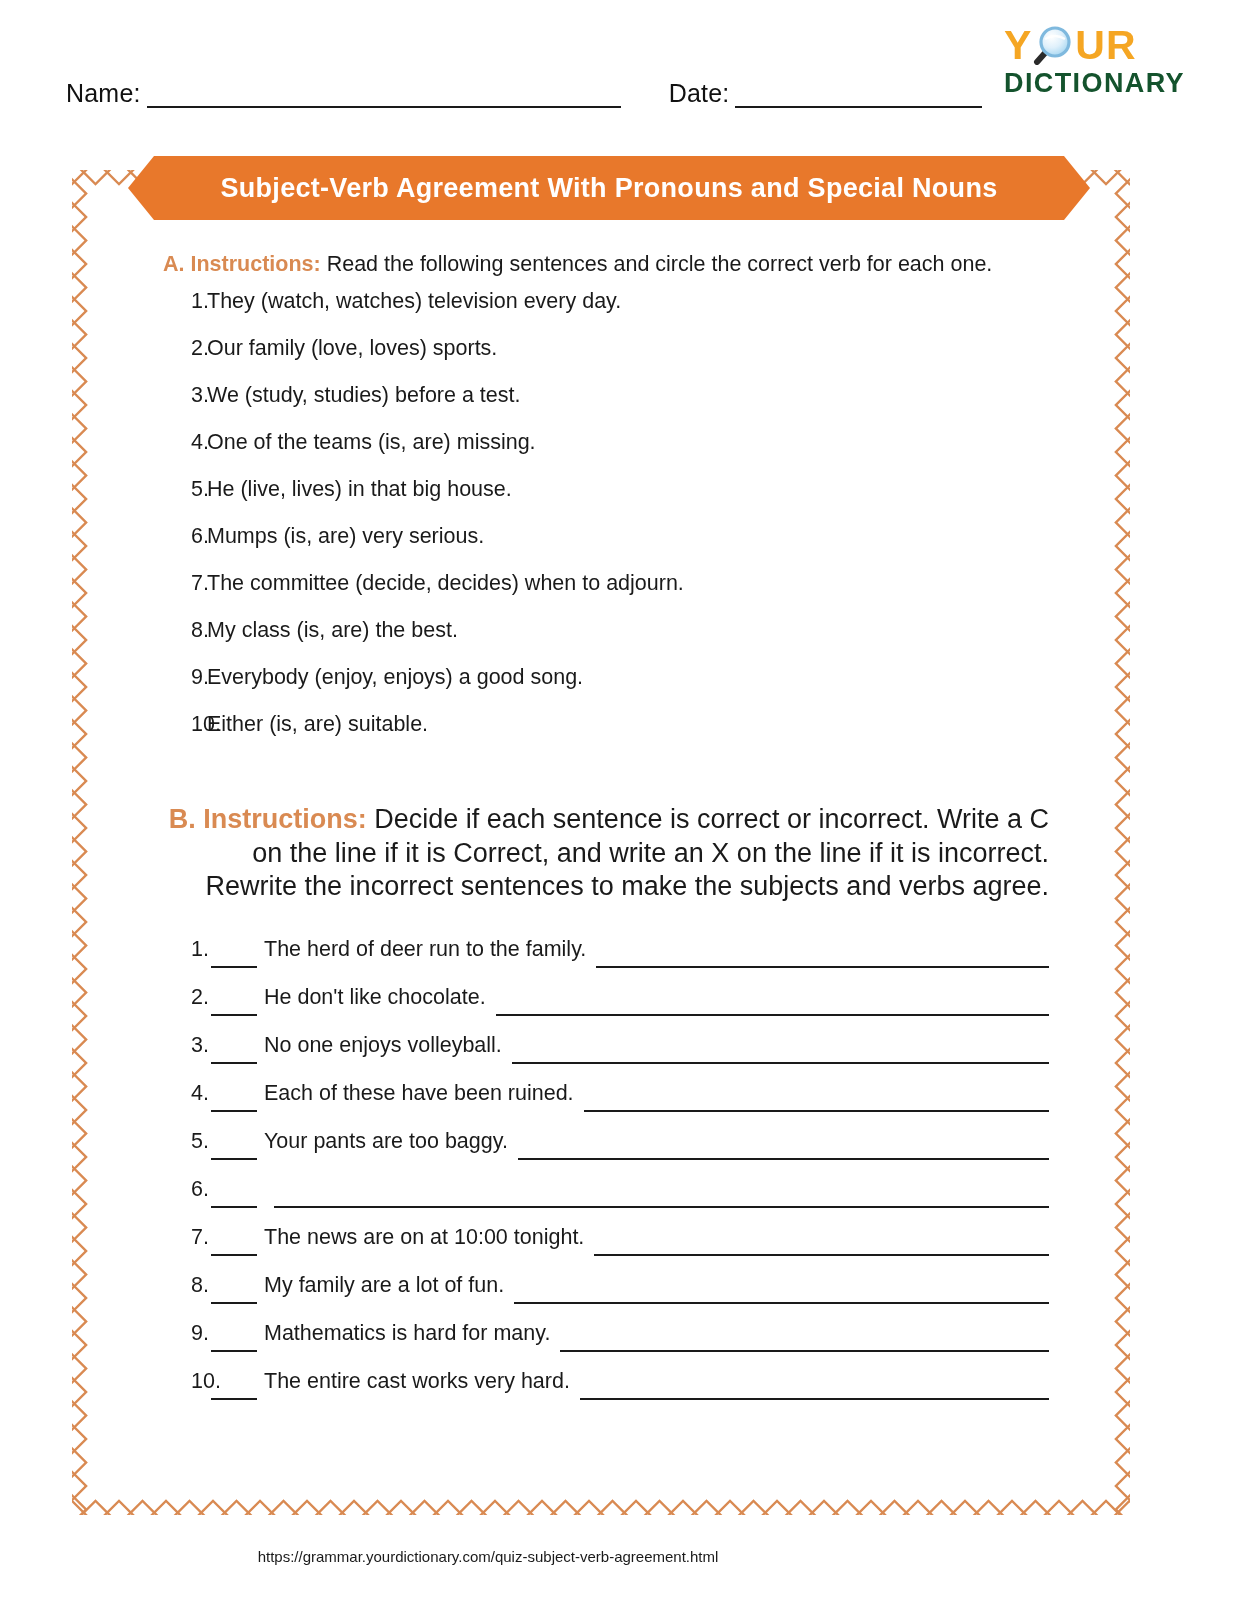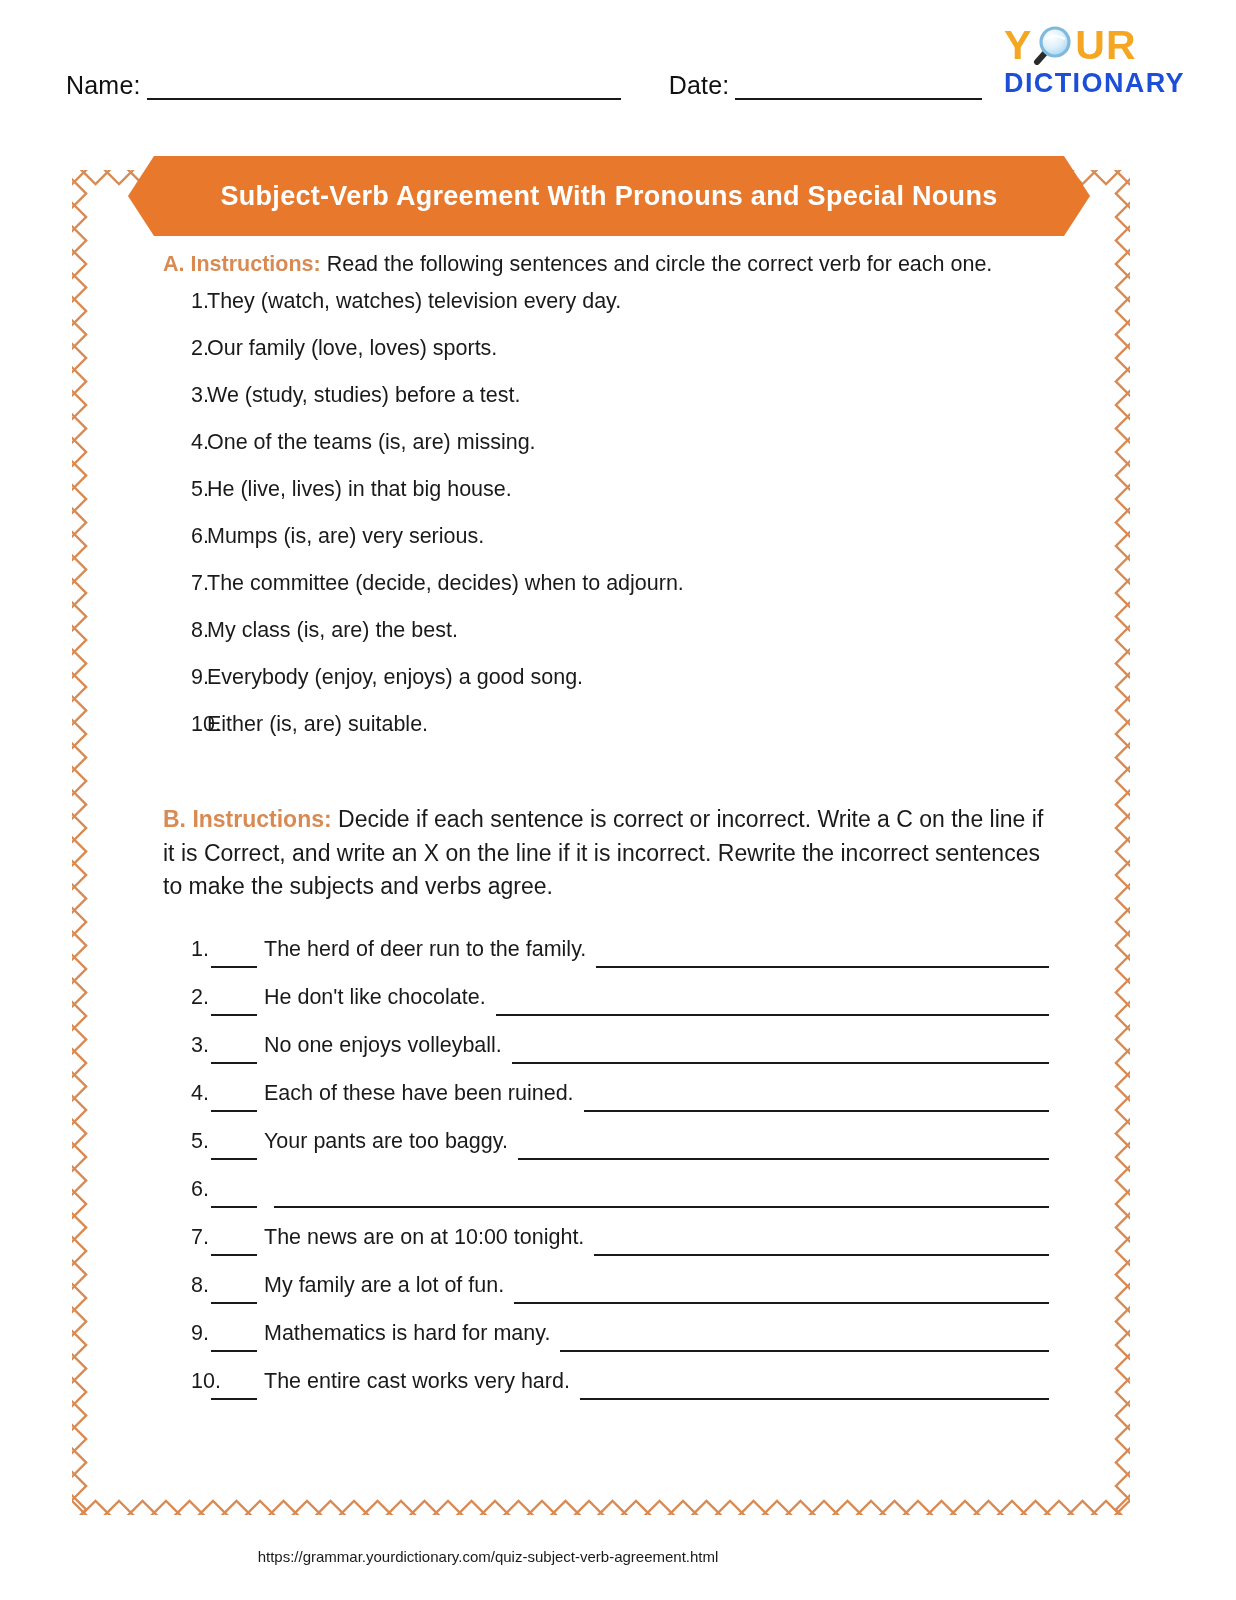--- a/index.html
+++ b/index.html
@@ -25,21 +25,21 @@
   .header {
     position: absolute;
     top: 0;
     left: 0;
     width: 1236px;
     height: 140px;
   }
   .namedate {
     position: absolute;
     left: 66px;
-    top: 72px;
+    top: 80px;
     display: flex;
     align-items: flex-end;
     width: 940px;
   }
   .field-label {
     font-size: 25px;
     letter-spacing: .2px;
     color: #111;
     white-space: nowrap;
     line-height: 1;
@@ -85,21 +85,21 @@
     width: 40px;
     height: 40px;
     margin: 0 1px;
   }
   .logo-dict {
     position: absolute;
     top: 48px;
     left: 2px;
     font-size: 27px;
     font-weight: bold;
-    color: #1d4ed8;
+    color: #14532d;
     letter-spacing: 1.4px;
     line-height: 1;
   }
 
   
   .border-frame {
     position: absolute;
     left: 72px;
     top: 170px;
     width: 1058px;
@@ -107,21 +107,21 @@
     pointer-events: none;
   }
   .border-frame svg { display: block; }
 
   
   .banner {
     position: absolute;
     left: 128px;
     top: 156px;
     width: 962px;
-    height: 80px;
+    height: 64px;
     background: #E8782B;
     clip-path: polygon(0 50%, 26px 0, calc(100% - 26px) 0, 100% 50%, calc(100% - 26px) 100%, 26px 100%);
     display: flex;
     align-items: center;
     justify-content: center;
   }
   .banner-title {
     color: #ffffff;
     font-size: 27px;
     font-weight: bold;
@@ -164,25 +164,26 @@
     width: 44px;
     flex: 0 0 44px;
     padding-left: 28px;
     box-sizing: border-box;
     text-align: left;
   }
   .li-text { white-space: nowrap; }
 
   .section-b { margin-top: 44px; }
   .instructions-b {
-    font-size: 23px;
+    font-size: 27px;
     line-height: 33.5px;
     color: #1a1a1a;
     margin: 0;
     width: 886px;
+    text-align: right;
   }
 
   
   .list-b {
     margin: 16px 0 0 0;
     padding: 0;
     list-style: none;
   }
   .list-b li {
     display: flex;

